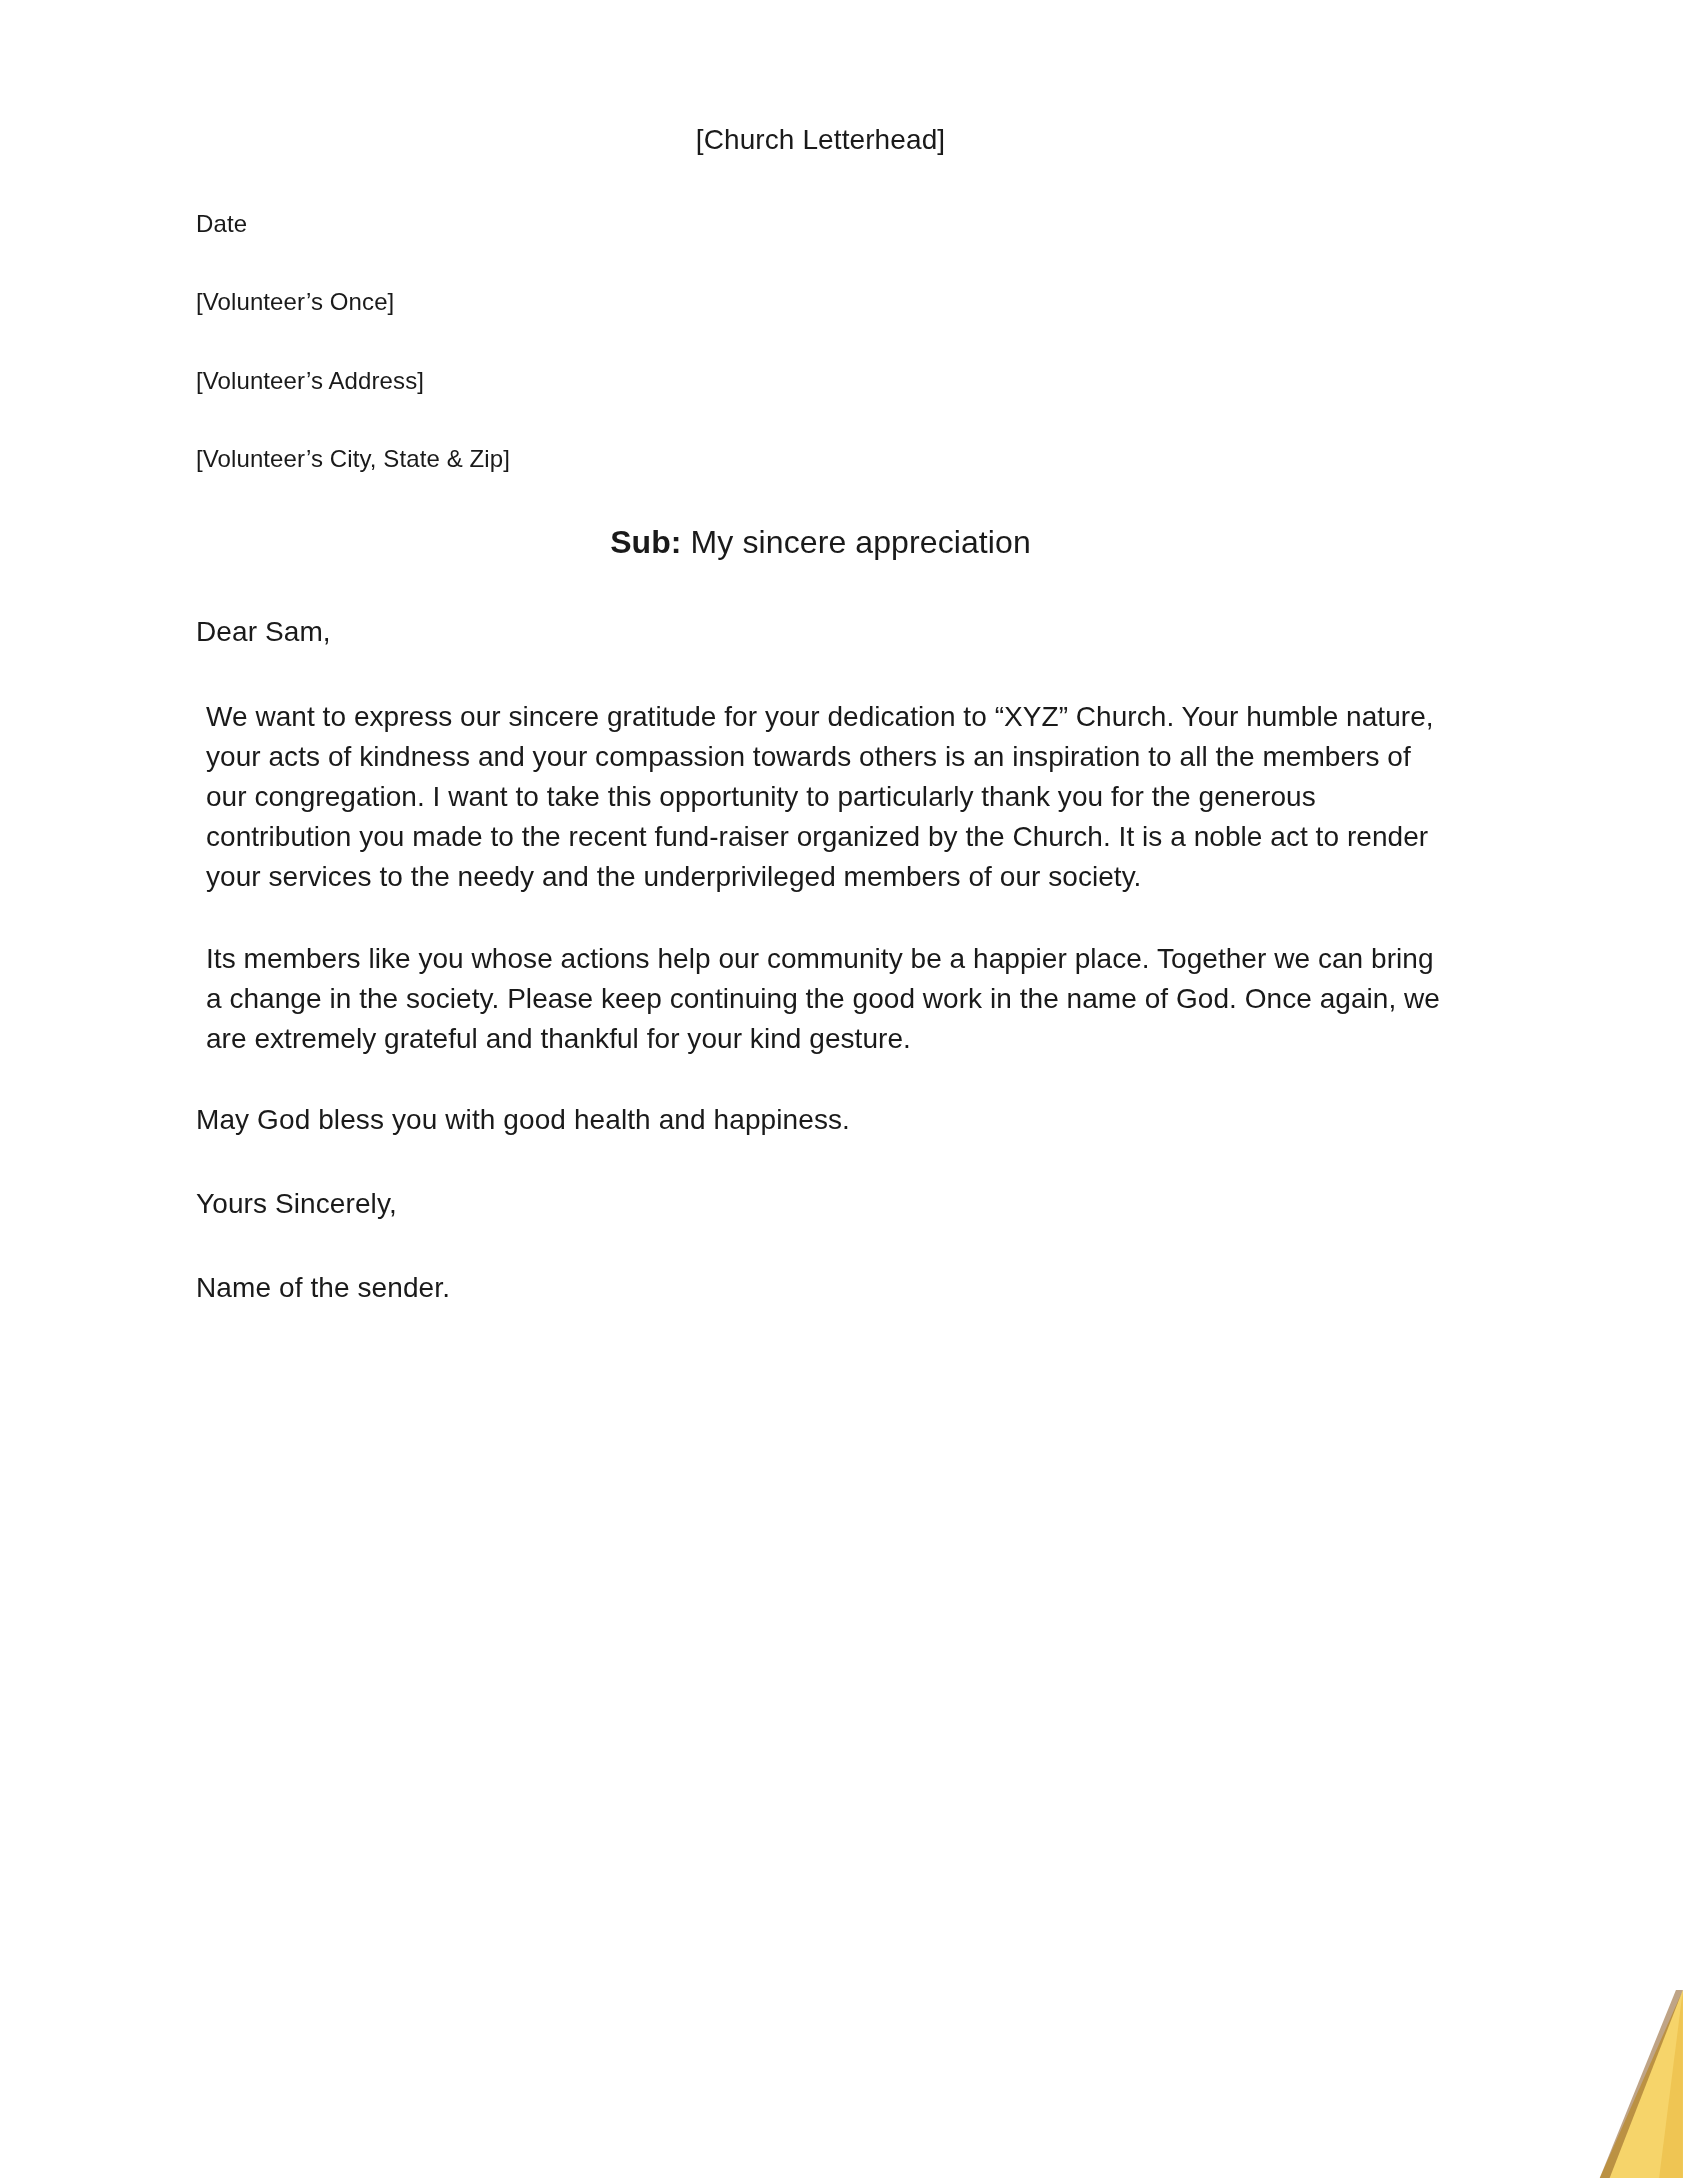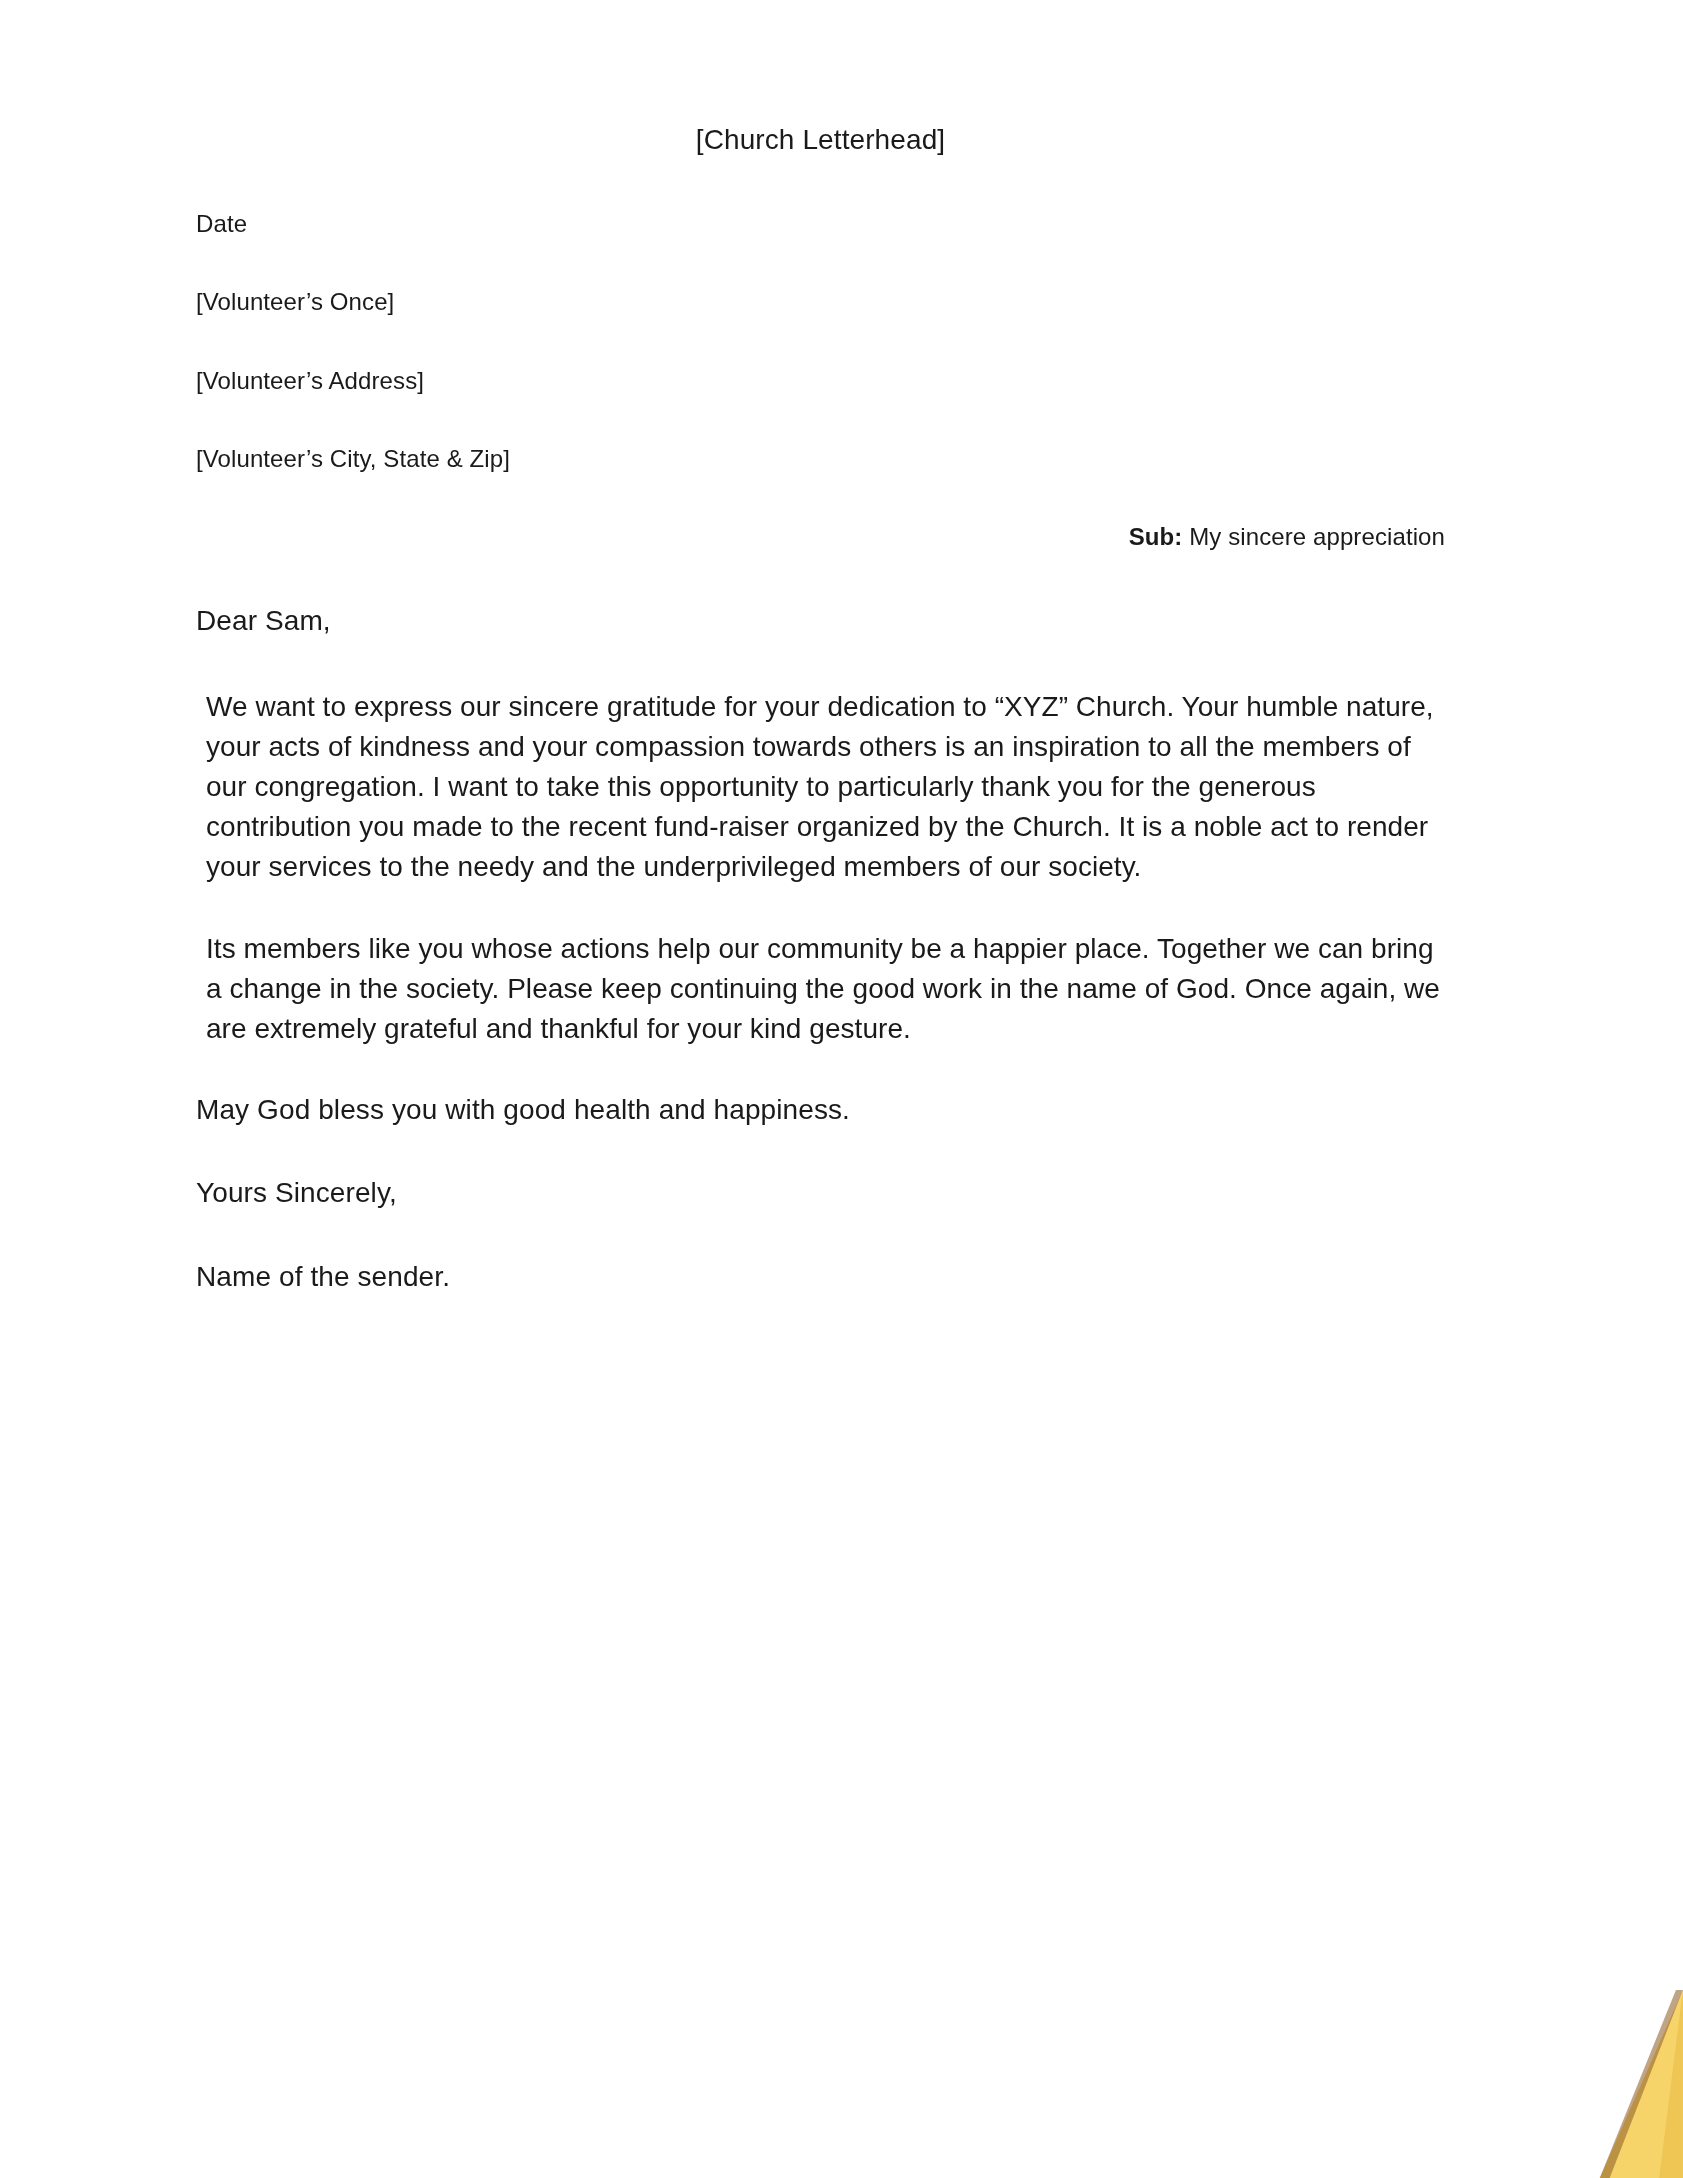--- a/index.html
+++ b/index.html
@@ -48,22 +48,22 @@
   }
 
   .addr-line {
     font-size: 24px;
     line-height: 1.35;
     margin: 0 0 46px 0;
     letter-spacing: 0.1px;
   }
 
   .subject {
-    text-align: right;
-    font-size: 24px;
+    text-align: center;
+    font-size: 32px;
     line-height: 1.35;
     margin: 0 0 48px 0;
     letter-spacing: 0.1px;
   }
 
   .subject .sub-label {
     font-weight: bold;
   }
 
   .salutation {

